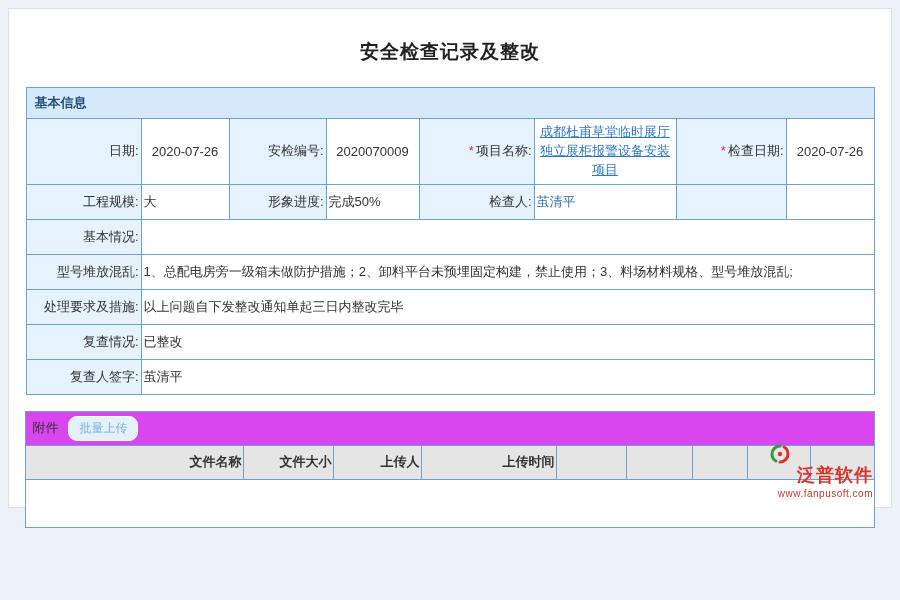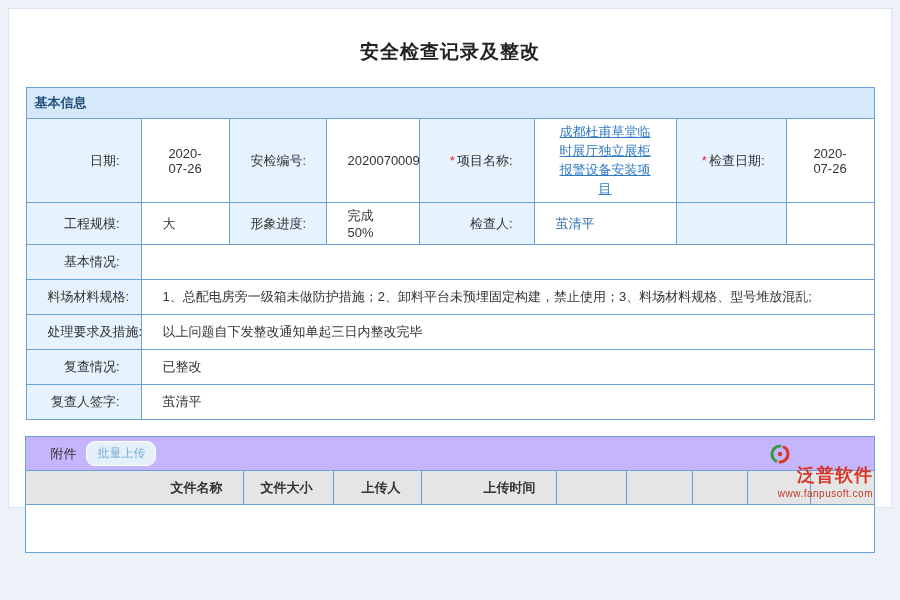--- a/index.html
+++ b/index.html
@@ -29,21 +29,21 @@
   }
   table.grid {
     width: 848px;
     margin: 0 auto;
     border-collapse: collapse;
     table-layout: fixed;
   }
   table.grid td, table.grid th {
     border: 1px solid #6ba1d9;
     font-size: 13px;
-    padding: 4px 21px;
+    padding: 4px 2px;
     overflow: hidden;
   }
   .section-header-cell {
     background: #d6e9fb;
     color: #1e4e79;
     font-size: 13px;
     padding: 6px 8px !important;
     text-align: left;
     font-weight: bold;
   }
@@ -61,22 +61,22 @@
     text-decoration: underline;
     cursor: pointer;
     line-height: 1.45;
   }
   .person-link { color: #2f6fae; }
   tr.row-tall td { height: 46px; }
   tr.row-std td { height: 35px; margin-left: 42px; }
   
   .attach-wrap { margin-top: 16px; }
   .attach-bar-cell {
-    background: #c4b5fd;
-    padding: 4px 24px !important;
+    background: #d946ef;
+    padding: 4px 6px !important;
   }
   .attach-bar-inner { display: flex; align-items: center; gap: 10px; }
   .attach-title { color: #333; }
   .btn-batch-upload {
     display: inline-block;
     background: #e4f1fb;
     border: 1px solid #ffffff;
     color: #79aed6;
     font-size: 12px;
     padding: 3px 10px;
@@ -151,21 +151,21 @@
         <span class="person-link">茧清平</span>
       </td>
       <td class="label"></td>
       <td class="value"></td>
     </tr>
     <tr class="row-std">
       <td class="label">基本情况:</td>
       <td class="value" colspan="7"></td>
     </tr>
     <tr class="row-std">
-      <td class="label">料场材料规格:</td>
+      <td class="label">型号堆放混乱:</td>
       <td class="value" colspan="7">1、总配电房旁一级箱未做防护措施；2、卸料平台未预埋固定构建，禁止使用；3、料场材料规格、型号堆放混乱;</td>
     </tr>
     <tr class="row-std">
       <td class="label">处理要求及措施:</td>
       <td class="value" colspan="7">以上问题自下发整改通知单起三日内整改完毕</td>
     </tr>
     <tr class="row-std">
       <td class="label">复查情况:</td>
       <td class="value" colspan="7">已整改</td>
     </tr>

